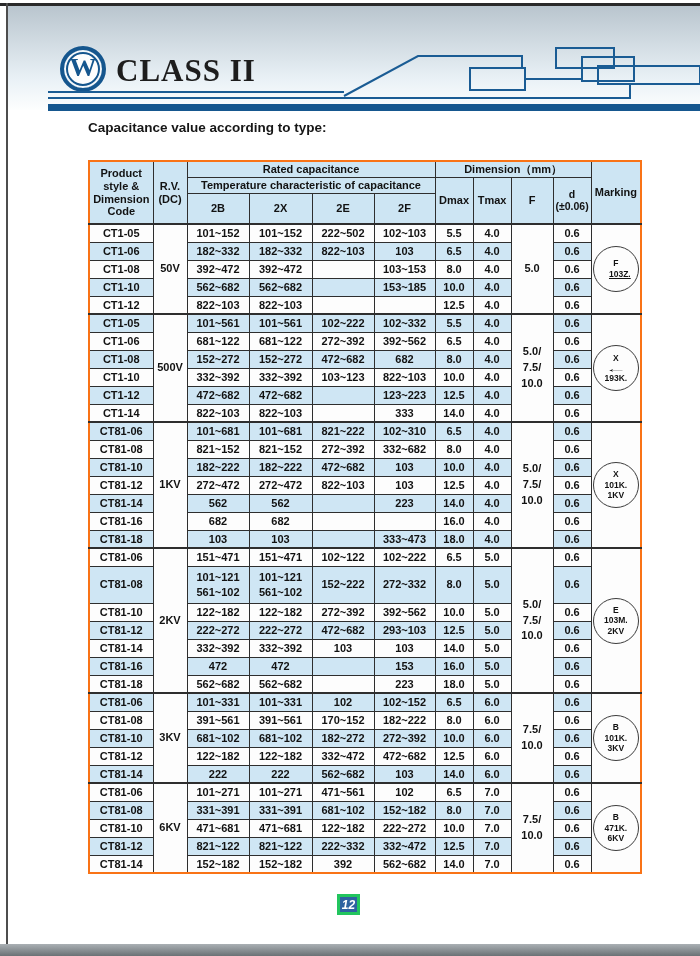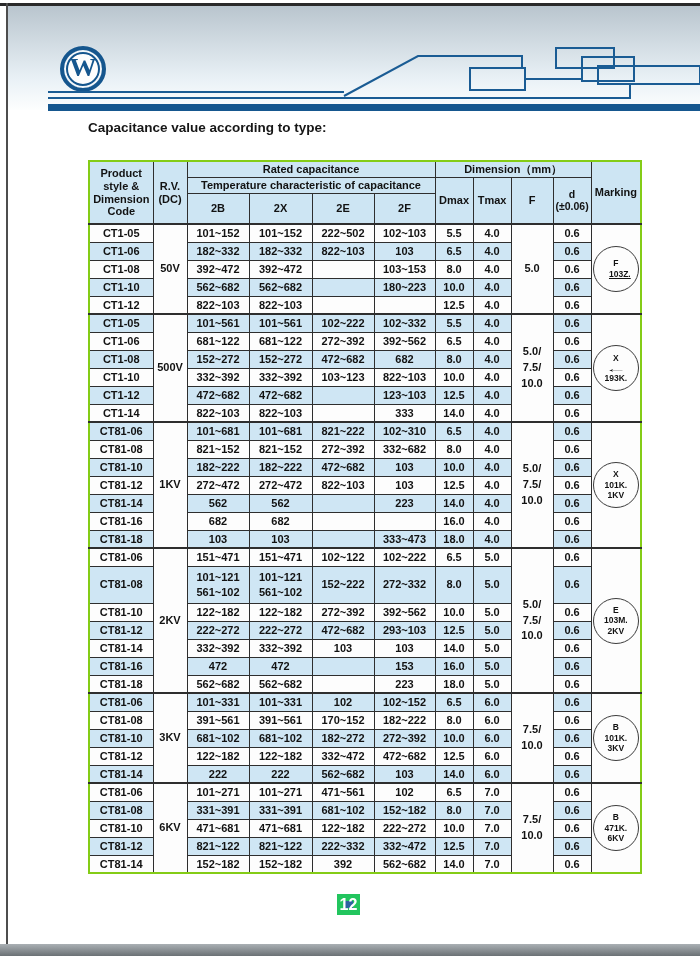--- a/index.html
+++ b/index.html
@@ -30,51 +30,52 @@
   .thick-bar  { position:absolute; left:48px; top:104px; right:0; height:7px; background:#16578f; }
   .decor-svg  { position:absolute; left:340px; top:28px; }
 
   .section-title { position:absolute; left:88px; top:120px; font-size:13.5px; font-weight:bold; color:#161616;text-align:right; }
 
   
   .cap-table { position:absolute; left:88px; top:160px; border-collapse:collapse; table-layout:fixed;
                width:552px; }
   .cap-table th, .cap-table td { border:1px solid #2e2e2e; text-align:center; vertical-align:middle;
                font-weight:bold; color:#121212; white-space:pre-line; overflow:hidden; padding:0; }
-  .cap-table { border:2px solid #84cc16;padding-left:12px; }
+  .cap-table { border:2px solid #f97316;padding-left:12px; }
   .cap-table th { background:#cde5f3; font-size:11px; line-height:1.18; }
   .cap-table th.small { font-size:10.5px; }
   .cap-table td { font-size:11px; height:18px; line-height:1.3; background:#fdfdfd; }
   tr.blue td { background:#cfe6f4; }
   tr.tall td { height:37px; }
   tr.group-first td { border-top-width:2px; }
   .cap-table td.merged { background:#fdfdfd; line-height:1.45;margin-left:37px; }
   .cap-table td.marking-td { background:#fdfdfd; }
 
   .circle { width:46px; height:46px; border:1.4px solid #3c3c3c; border-radius:50%;
             margin:0 auto; display:flex; flex-direction:column; align-items:center; justify-content:center;
             font-size:8.5px; line-height:1.25; background:#fdfdfd; }
   .circle .uline { text-decoration:underline;margin-left:8px; }
   .circle .arrow { font-size:10px; line-height:.7; transform:scaleX(2.2); margin:1px 0; }
 
   .page-num { position:absolute; left:337px; top:894px; width:23px; height:21px; background:#2d62a0;
-              border:7px solid #22c55e; color:#fff; font-size:16px; font-weight:bold;
-              display:flex; align-items:center; justify-content:center; }
+              border:3px solid #22c55e; color:#fff; font-size:12px; font-weight:bold;
+              display:flex; align-items:center; justify-content:center;font-style:italic; }
 </style>
 </head>
 <body>
 
 <div class="page">
   <div class="top-band"></div>
   <div class="edge-top"></div>
   <div class="edge-left"></div>
 
   <div class="logo">
     <span>W</span>
   </div>
+  <div class="brand">CLASS II</div>
 
   <div class="thin-line1"></div>
   <div class="thin-line2"></div>
   <div class="thick-bar"></div>
 
   <svg class="decor-svg" width="360" height="80" viewBox="0 0 360 80">
     <g fill="none" stroke="#1a5c94" stroke-width="2">
       <polyline points="4,68 78,28 182,28 182,41"></polyline>
       <rect x="130" y="40" width="55" height="22"></rect>
       <line x1="185" y1="51" x2="243" y2="51"></line>
@@ -160,21 +161,21 @@
           <td>103~153</td>
           <td>8.0</td>
           <td>4.0</td>
           <td>0.6</td>
         </tr>
         <tr class="blue">
           <td>CT1-10</td>
           <td>562~682</td>
           <td>562~682</td>
           <td></td>
-          <td>180~223</td>
+          <td>153~185</td>
           <td>10.0</td>
           <td>4.0</td>
           <td>0.6</td>
         </tr>
         <tr class="white">
           <td>CT1-12</td>
           <td>822~103</td>
           <td>822~103</td>
           <td></td>
           <td></td>
@@ -225,21 +226,21 @@
           <td>822~103</td>
           <td>10.0</td>
           <td>4.0</td>
           <td>0.6</td>
         </tr>
         <tr class="blue">
           <td>CT1-12</td>
           <td>472~682</td>
           <td>472~682</td>
           <td></td>
-          <td>123~103</td>
+          <td>123~223</td>
           <td>12.5</td>
           <td>4.0</td>
           <td>0.6</td>
         </tr>
         <tr class="white">
           <td>CT1-14</td>
           <td>822~103</td>
           <td>822~103</td>
           <td></td>
           <td>333</td>

